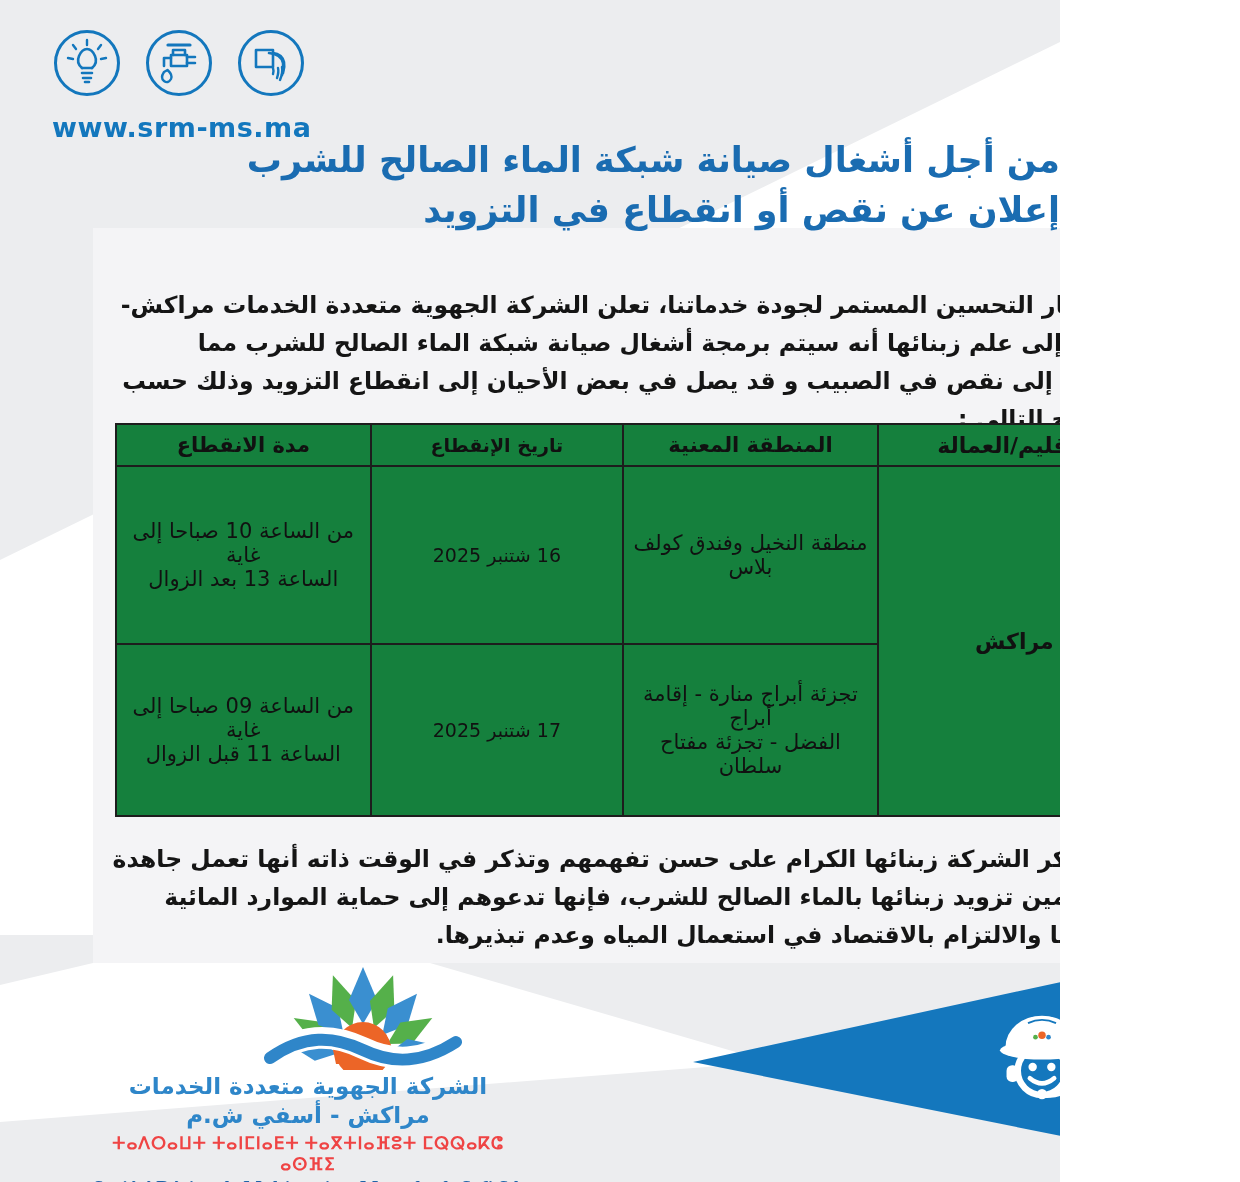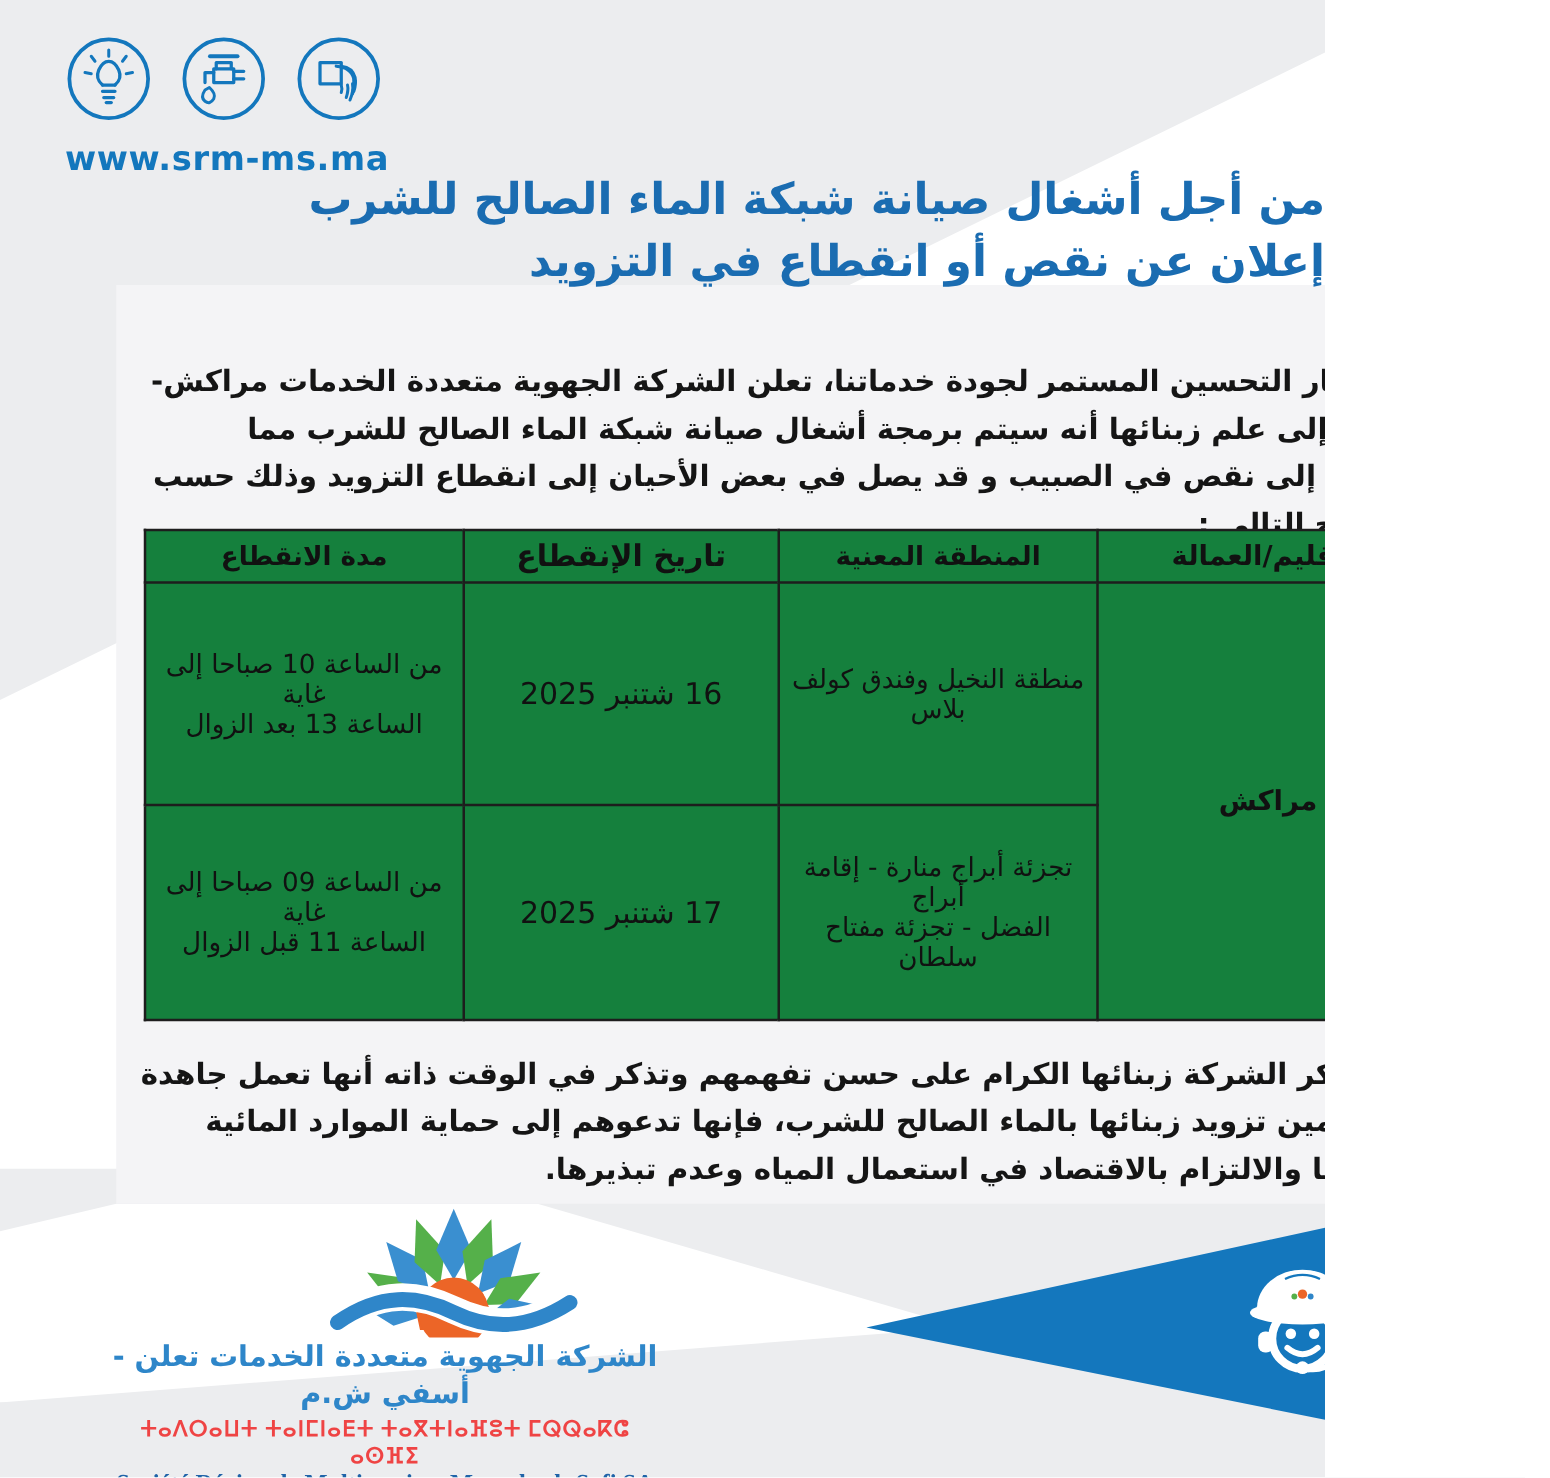--- a/index.html
+++ b/index.html
@@ -36,21 +36,21 @@
   
   table.sched { position:absolute; left:115px; top:423px; width:1037px; direction:rtl;
                 border-collapse:collapse; table-layout:fixed; }
   table.sched th, table.sched td { border:2px solid #1d1d1d; background:#15803d;
                 text-align:center; vertical-align:middle; color:#111;
                 font-family:"DejaVu Sans", sans-serif; padding:4px 6px; }
   table.sched th { height:42px; font-size:21px; font-weight:bold; }
   table.sched td { font-size:21px; font-weight:normal; white-space:pre-line;margin-left:28px; }
   table.sched .c-prov { width:26.4%; font-weight:bold; font-size:22px; }
   table.sched .c-area { width:24.6%; }
-  table.sched .c-date { width:24.4%; font-size:24px; }
+  table.sched .c-date { width:24.4%; font-size:19px; }
   table.sched .c-dur  { width:24.6%; }
   tr.r1 { height:178px; } tr.r2 { height:172px; }
 
   
   .logo-block { position:absolute; left:88px; top:962px; width:440px; text-align:center; }
   .logo-block svg.emblem { display:block; margin:0 auto 2px 150px; }
   .company-ar { font-size:23px; font-weight:bold; color:#2e86c9; direction:rtl; line-height:1.25; }
   .company-tif { font-size:17px; font-weight:600; color:#ef4444; letter-spacing:1px; margin-top:3px;
                  font-family:Liberation Serif, serif; }
   .company-fr { font-size:19.5px; font-weight:bold; color:#1f63a8; margin-top:2px;
@@ -159,21 +159,21 @@
         <polygon transform="rotate(20 125 96)" points="125,64 138,40 125,8 112,40" fill="#55b04a"></polygon>
         <polygon transform="rotate(40 125 96)" points="125,66 138,42 125,12 112,42" fill="#3a8fd0"></polygon>
         <polygon transform="rotate(60 125 96)" points="125,68 137,46 125,16 113,46" fill="#55b04a"></polygon>
         <polygon transform="rotate(80 125 96)" points="125,70 136,49 125,22 114,49" fill="#3a8fd0"></polygon>
         <path d="M95 88 L102 72 L109 86 L116 68 L125 84 L134 68 L141 86 L148 72 L155 88 L152 102 L98 102 Z" fill="#ec6527"></path>
         <circle cx="125" cy="88" r="28" fill="#ec6527"></circle>
         <path d="M32 94 C 66 70 96 72 125 86 C 154 100 184 100 218 78" stroke="#ffffff" stroke-width="22" stroke-linecap="round"></path>
         <path d="M32 96 C 66 72 96 74 125 88 C 154 102 184 102 218 80" stroke="#2f86c9" stroke-width="12" stroke-linecap="round"></path>
       </g>
     </svg>
-    <div class="company-ar">الشركة الجهوية متعددة الخدمات تعلن - أسفي ش.م</div>
+    <div class="company-ar">الشركة الجهوية متعددة الخدمات مراكش - أسفي ش.م</div>
     <div class="company-tif">ⵜⴰⴷⵔⴰⵡⵜ ⵜⴰⵏⵎⵏⴰⴹⵜ ⵜⴰⴳⵜⵏⴰⴼⵓⵜ ⵎⵕⵕⴰⴽⵛ ⴰⵙⴼⵉ</div>
     <div class="company-fr">Société Régionale Multiservices Marrakech-Safi SA</div>
   </div>
 
   <div class="callcenter">
     <span>
       <svg width="112" height="112" viewBox="0 0 120 120" fill="none">
         <circle cx="60" cy="78" r="26" stroke="#ffffff" stroke-width="7"></circle>
         <circle cx="50" cy="74" r="4.5" fill="#ffffff"></circle>
         <circle cx="70" cy="74" r="4.5" fill="#ffffff"></circle>

